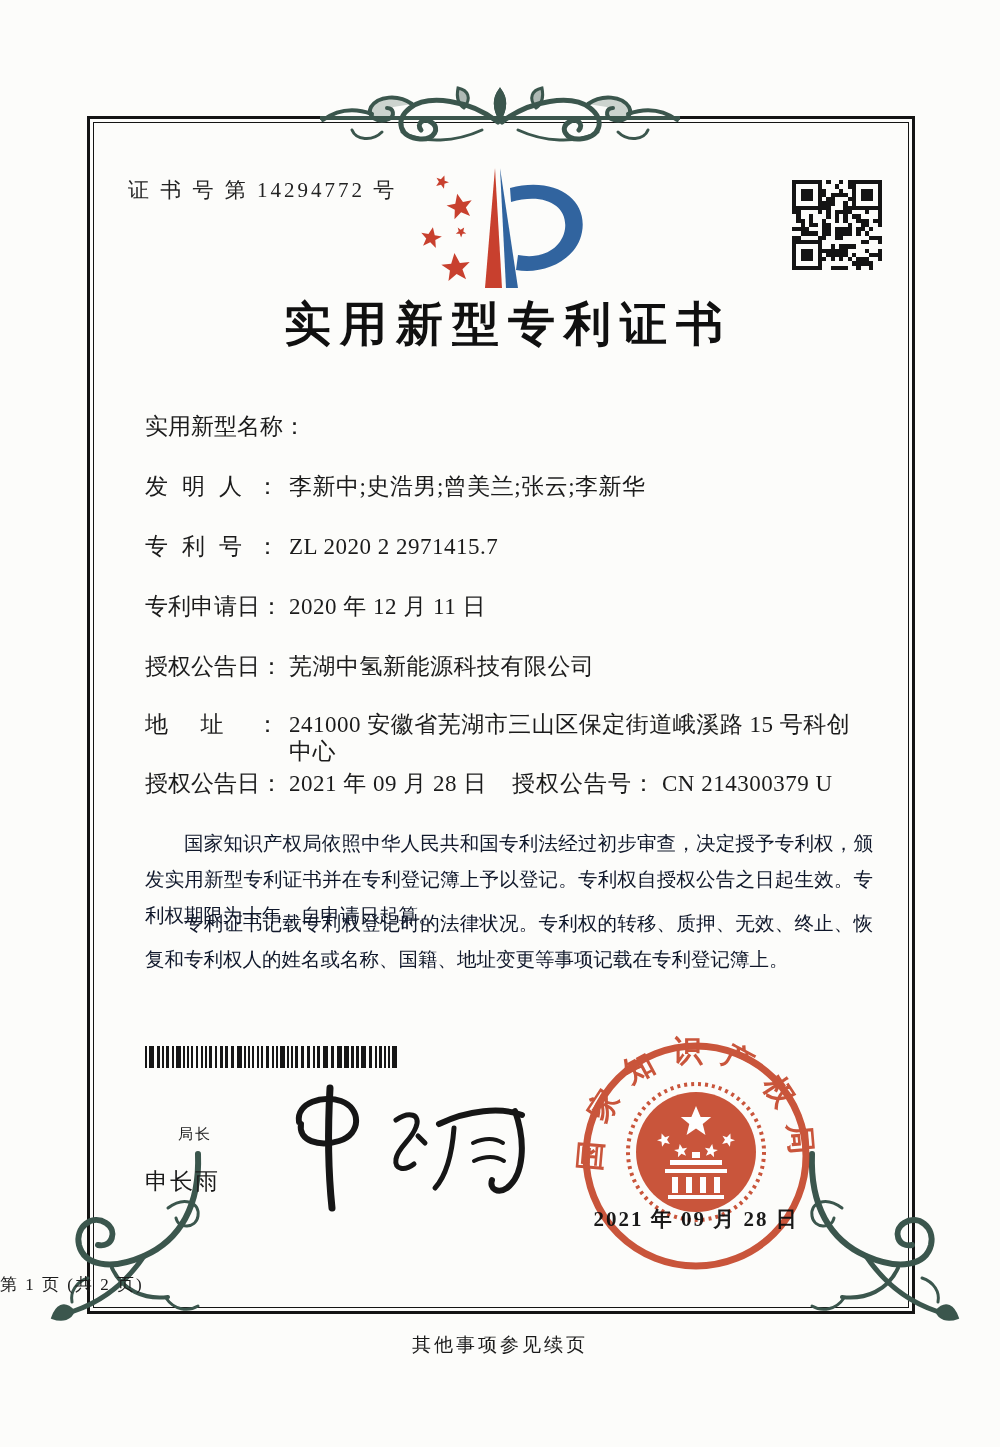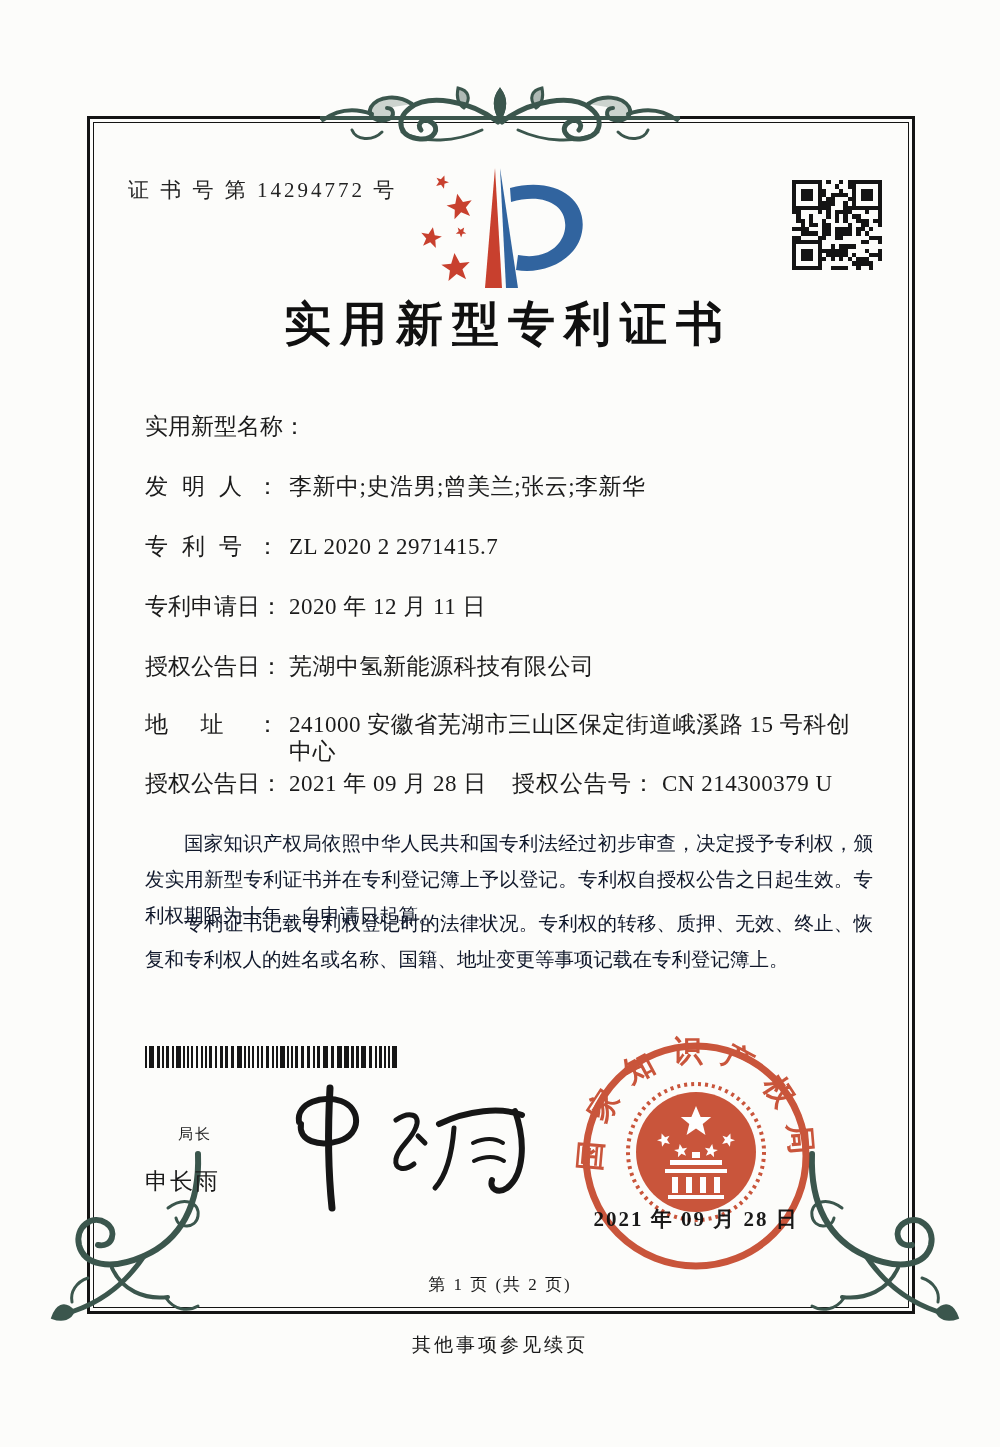--- a/index.html
+++ b/index.html
@@ -44,21 +44,21 @@
   }
   .barcode-wrap{left:145px;top:1046px;width:258px;height:22px;}
   .director-title{left:145px;top:1125px;font-size:15px;letter-spacing:2px;margin-left:33px;}
   .director-name{left:145px;top:1166px;font-size:23px;letter-spacing:2px;}
   .signature{left:268px;top:1082px;width:268px;height:136px;}
   .seal{left:572px;top:1032px;width:248px;height:248px;opacity:.92;}
   .seal-date{
     left:572px;top:1205px;width:248px;text-align:center;
     font-size:21px;font-weight:700;letter-spacing:2px;color:#0e0e0e;opacity:.95;
   }
-  .page-info{left:0;top:1273px;width:1000px;text-align:center;font-size:17px;letter-spacing:2px;}
+  .page-info{left:0;top:1273px;width:1000px;text-align:left;font-size:17px;letter-spacing:2px;}
   .continuation{left:0;top:1332px;width:1000px;text-align:center;font-size:19px;letter-spacing:3px;}
   .top-ornament{left:320px;top:84px;width:360px;height:72px;}
   .flourish-left{left:48px;top:1148px;width:190px;height:190px;}
   .flourish-right{left:772px;top:1148px;width:190px;height:190px;transform:scaleX(-1);}
   .logo{left:398px;top:162px;width:215px;height:134px;}
   .qr{left:792px;top:180px;width:90px;height:90px;}
   svg{display:block;}
 </style>
 </head>
 <body>

